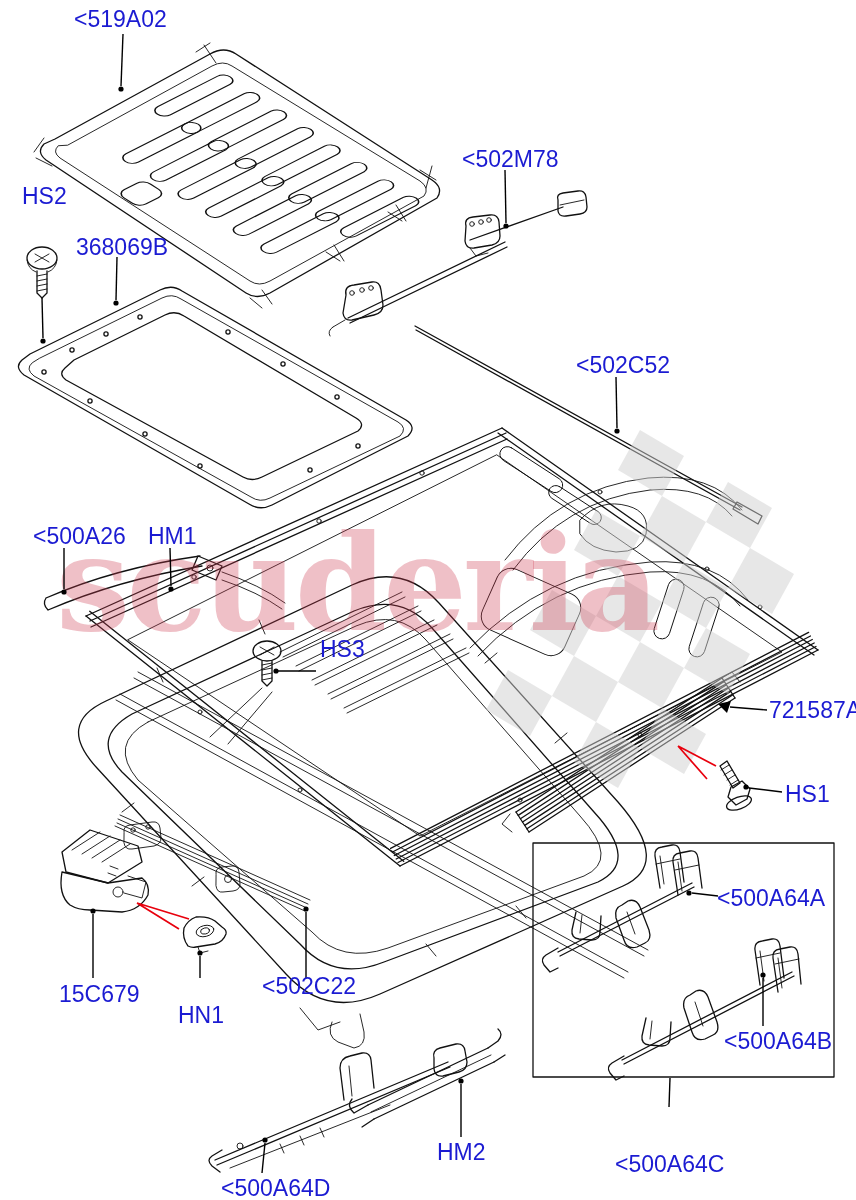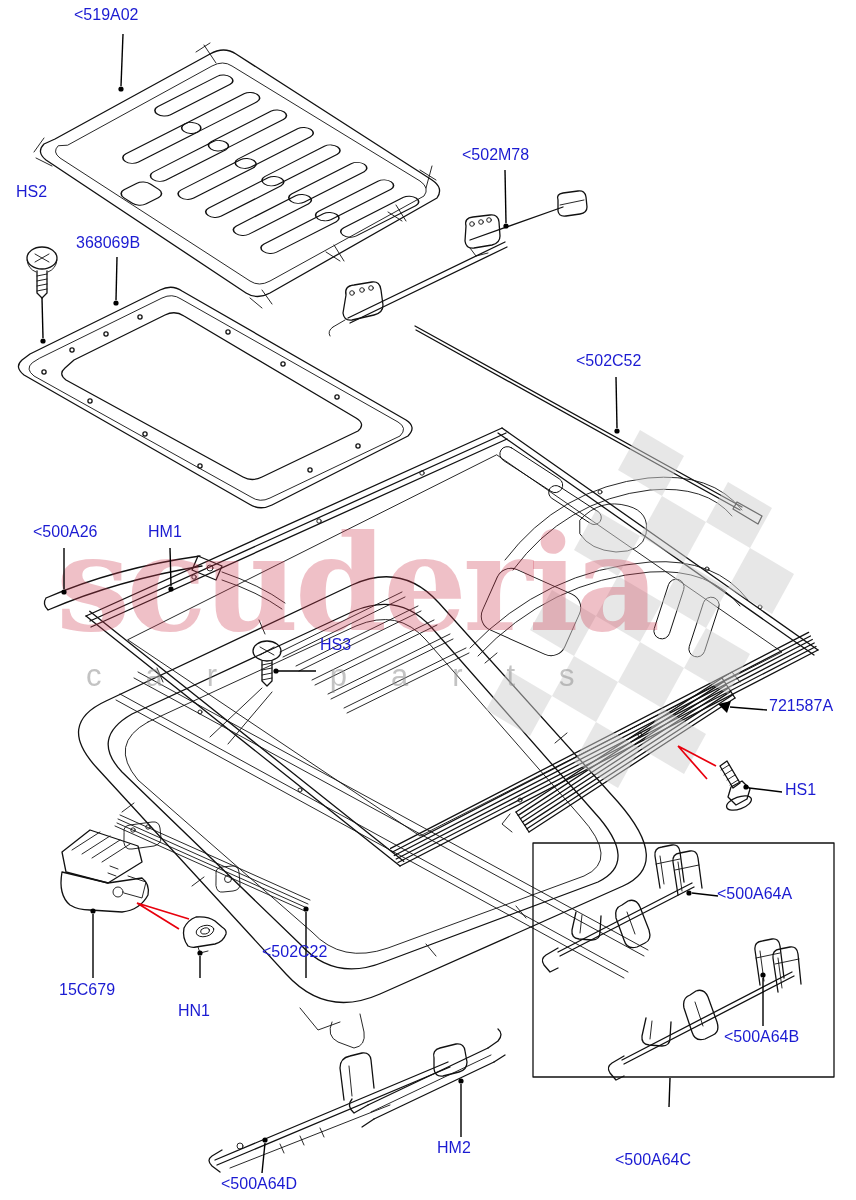--- a/index.html
+++ b/index.html
@@ -13,21 +13,21 @@
   body{background:var(--background);font-family:"Liberation Sans",sans-serif;}
   .stage{position:relative;width:856px;height:1200px;background:var(--background);overflow:hidden;}
   .stage svg{position:absolute;left:0;top:0;}
   .art{z-index:1;}
   .wm{position:absolute;left:0;top:0;width:856px;height:1060px;z-index:2;pointer-events:none;}
   .wm-brand{position:absolute;left:56px;top:518px;font-family:"DejaVu Serif",serif;font-weight:bold;
             font-size:132px;letter-spacing:-4px;color:var(--watermark-brand);line-height:1;}
   .wm-tagline{position:absolute;left:86px;top:660px;font-size:31px;letter-spacing:44px;word-spacing:16px;
             color:var(--watermark-tagline);line-height:1;}
   .overlay{z-index:3;}
-  .lbl{position:absolute;z-index:4;font-size:16px;color:var(--label);white-space:nowrap;cursor:pointer;}
+  .lbl{position:absolute;z-index:4;font-size:23px;color:var(--label);white-space:nowrap;cursor:pointer;}
   .art path,.art line,.art ellipse,.art circle,.art rect,.art polyline,.art polygon{
     fill:none;stroke:var(--line-art);stroke-width:1.3;stroke-linecap:round;stroke-linejoin:round;}
   .art .fine{stroke-width:0.9;}
   .overlay line{stroke:var(--leader);stroke-width:1.4;}
   .overlay .dot{fill:var(--leader);stroke:none;}
   .overlay .red{stroke:var(--arrow);stroke-width:1.7;fill:none;}
   .overlay .ah{fill:var(--leader);stroke:none;}
   .flagcell{fill:var(--watermark-flag);opacity:.5;stroke:none;}
 </style>
 </head>
@@ -254,21 +254,20 @@
         <path class="flagcell" d="M728,482 l44,26 l-22,40 l-44,-26 Z"></path>
         <path class="flagcell" d="M684,562 l44,26 l-22,40 l-44,-26 Z"></path>
         <path class="flagcell" d="M640,642 l44,26 l-22,40 l-44,-26 Z"></path>
         <path class="flagcell" d="M596,722 l44,26 l-22,40 l-44,-26 Z"></path>
         <path class="flagcell" d="M750,548 l44,26 l-22,40 l-44,-26 Z"></path>
         <path class="flagcell" d="M706,628 l44,26 l-22,40 l-44,-26 Z"></path>
         <path class="flagcell" d="M662,708 l44,26 l-22,40 l-44,-26 Z"></path>
       </g>
     </svg>
     <div class="wm-brand">scuderia</div>
-    <div class="wm-tagline">car parts</div>
   </div>
 
   <svg class="overlay" width="856" height="1200" viewBox="0 0 856 1200">
     <line x1="123" y1="34" x2="121" y2="86"></line>
       <circle class="dot" cx="121" cy="89" r="2.6"></circle>
     <line x1="505" y1="170" x2="506" y2="223"></line>
       <circle class="dot" cx="506" cy="226" r="2.6"></circle>
     <line x1="42" y1="298" x2="43" y2="338"></line>
       <circle class="dot" cx="43" cy="341" r="2.6"></circle>
     <line x1="117" y1="257" x2="116" y2="300"></line>
@@ -301,29 +300,29 @@
     <line x1="461" y1="1137" x2="461" y2="1084"></line>
       <circle class="dot" cx="461" cy="1081" r="2.6"></circle>
     <g>
       <path class="red" d="M137,903 L189,919 M137,903 L179,929"></path>
       <path class="red" d="M678,746 L716,766 M678,746 L707,779"></path>
     </g>
   </svg>
 
   <div class="lbl" style="left:74px;top:6px">&lt;519A02</div>
   <div class="lbl" style="left:462px;top:146px">&lt;502M78</div>
-  <div class="lbl" style="left:16px;top:183px">HS2</div>
+  <div class="lbl" style="left:22px;top:183px">HS2</div>
   <div class="lbl" style="left:76px;top:234px">368069B</div>
   <div class="lbl" style="left:576px;top:352px">&lt;502C52</div>
   <div class="lbl" style="left:33px;top:523px">&lt;500A26</div>
   <div class="lbl" style="left:148px;top:523px">HM1</div>
   <div class="lbl" style="left:320px;top:636px">HS3</div>
   <div class="lbl" style="left:769px;top:697px">721587A</div>
   <div class="lbl" style="left:785px;top:781px">HS1</div>
   <div class="lbl" style="left:59px;top:981px">15C679</div>
   <div class="lbl" style="left:178px;top:1002px">HN1</div>
-  <div class="lbl" style="left:262px;top:943px">&lt;502C22</div>
+  <div class="lbl" style="left:262px;top:973px">&lt;502C22</div>
   <div class="lbl" style="left:717px;top:885px">&lt;500A64A</div>
   <div class="lbl" style="left:724px;top:1028px">&lt;500A64B</div>
   <div class="lbl" style="left:615px;top:1151px">&lt;500A64C</div>
   <div class="lbl" style="left:221px;top:1175px">&lt;500A64D</div>
   <div class="lbl" style="left:437px;top:1139px">HM2</div>
 </div>
 
 </body></html>

